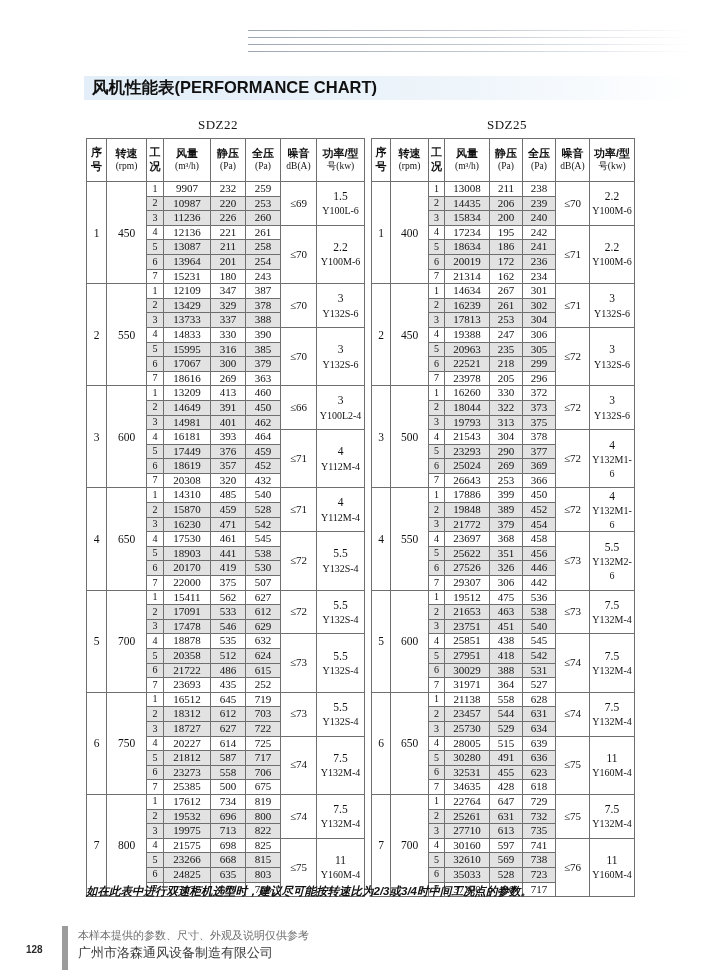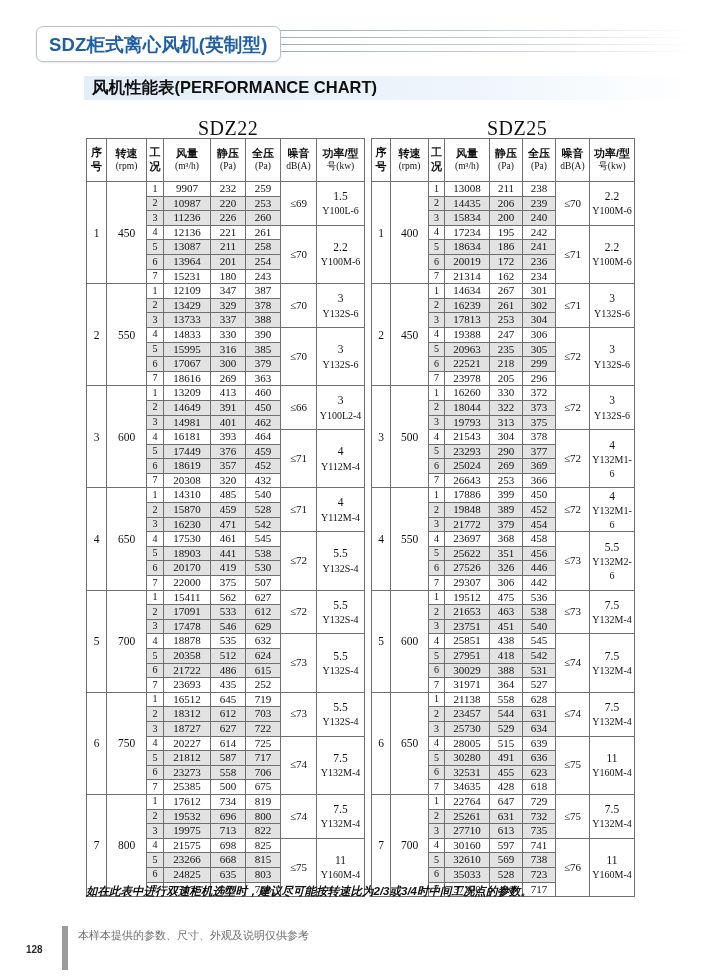--- a/index.html
+++ b/index.html
@@ -68,21 +68,21 @@
     font-size: 16.5px;
     font-weight: bold;
     color: #111;
     white-space: nowrap;
   }
 
   
   .model-caption {
     position: absolute;
     top: 117px;
-    font-size: 20px;
+    font-size: 13px;
     letter-spacing: .5px;
     white-space: nowrap;
   }
   .model-caption.left  { left: 198px; }
   .model-caption.right { left: 487px; }
 
   
   .perf-table {
     position: absolute;
     top: 138px;
@@ -198,21 +198,20 @@
 </head>
 <body>
 
 <div class="banner">
   <div class="banner-lines">
     <i></i>
       <i></i>
       <i></i>
       <i></i>
   </div>
-  <div class="banner-title">SDZ柜式离心风机(英制型)</div>
 </div>
 
 <div class="section-bar">
   <span>风机性能表(PERFORMANCE CHART)</span>
 </div>
 
 <div class="model-caption left">SDZ22</div>
 <div class="model-caption right">SDZ25</div>
 
 <table class="perf-table left">
@@ -1071,13 +1070,14 @@
       </tr>
     </tbody>
   </table>
 
 <div class="note">如在此表中进行双速柜机选型时，建议尽可能按转速比为2/3或3/4时中间工况点的参数。</div>
 
 <div class="footer">
   <div class="footer-page">128</div>
   <div class="footer-rule"></div>
   <div class="footer-fine">本样本提供的参数、尺寸、外观及说明仅供参考</div>
+  <div class="footer-company">广州市洛森通风设备制造有限公司</div>
 </div>
 
 </body></html>

